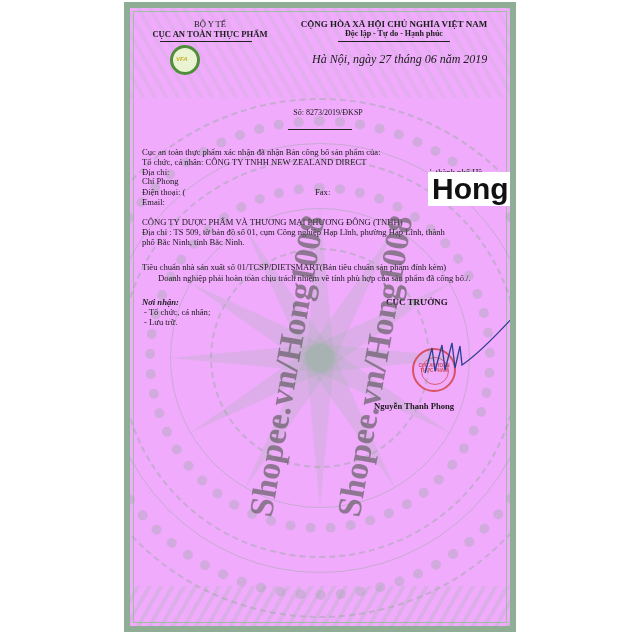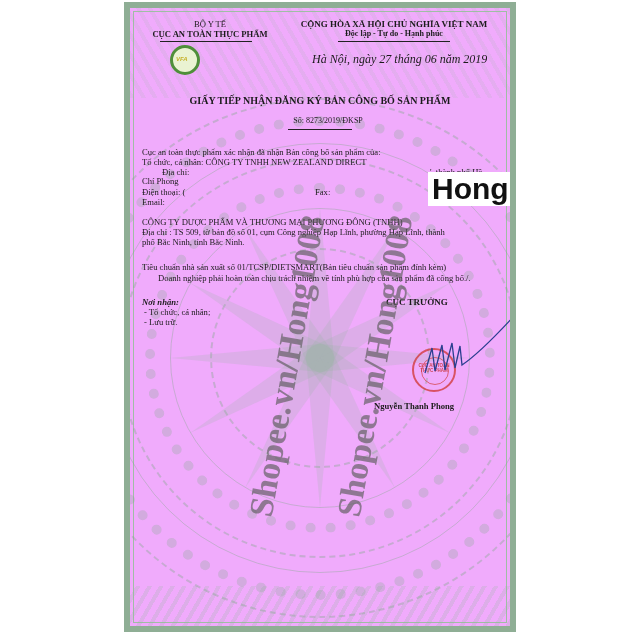--- a/index.html
+++ b/index.html
@@ -67,30 +67,29 @@
     <div class="rule" style="left:30px;top:33px;width:92px;"></div>
     <div class="logo">
         <span>VFA</span>
       </div>
 
     <div class="txt center b" style="left:150px;top:21px;width:228px;font-size:8px;">Độc lập - Tự do - Hạnh phúc</div>
     <div class="txt center b" style="left:150px;top:11px;width:228px;font-size:9px;">CỘNG HÒA XÃ HỘI CHỦ NGHĨA VIỆT NAM</div>
     <div class="rule" style="left:208px;top:33px;width:112px;"></div>
     <div class="txt i" style="left:182px;top:46px;font-size:12px;font-style:italic;">Hà Nội, ngày 27 tháng 06 năm 2019</div>
 
-    <div class="txt center b" style="left:0;top:87px;width:380px;font-size:10px;line-height:12px;">GIẤY TIẾP NHẬN ĐĂNG KÝ BẢN CÔNG BỐ SẢN PHẨM</div>
-    <div class="txt center" style="left:0;top:108px;width:396px;font-size:8px;">Số: 8273/2019/ĐKSP</div>
+    <div class="txt center" style="left:0;top:100px;width:396px;font-size:8px;">Số: 8273/2019/ĐKSP</div>
     <div class="rule" style="left:158px;top:121px;width:64px;"></div>
 
     <div class="txt" style="left:12px;top:139px;">Cục an toàn thực phẩm xác nhận đã nhận Bản công bố sản phẩm của:</div>
     <div class="txt" style="left:12px;top:149px;">
       <span>Tổ chức, cá nhân:</span>
       <span>CÔNG TY TNHH NEW ZEALAND DIRECT</span>
     </div>
-    <div class="txt" style="left:12px;top:159px;margin-left:20px;">Địa chỉ:</div>
+    <div class="txt" style="left:12px;top:159px;">Địa chỉ:</div>
     <div class="txt" style="left:300px;top:159px;">', thành phố Hồ</div>
     <div class="txt" style="left:12px;top:168px;">Chí Phong</div>
     <div class="txt" style="left:12px;top:179px;text-align:right;">
       <span>Điện thoại:</span>
       <span>(</span>
     </div>
     <div class="txt" style="left:185px;top:179px;">Fax:</div>
     <div class="txt" style="left:12px;top:189px;">Email:</div>
     <div class="txt" style="left:12px;top:209px;">CÔNG TY DƯỢC PHẨM VÀ THƯƠNG MẠI PHƯƠNG ĐÔNG (TNHH)</div>
     <div class="txt" style="left:12px;top:219px;">Địa chỉ : TS 509, tờ bản đồ số 01, cụm Công nghiệp Hạp Lĩnh, phường Hạp Lĩnh, thành</div>

